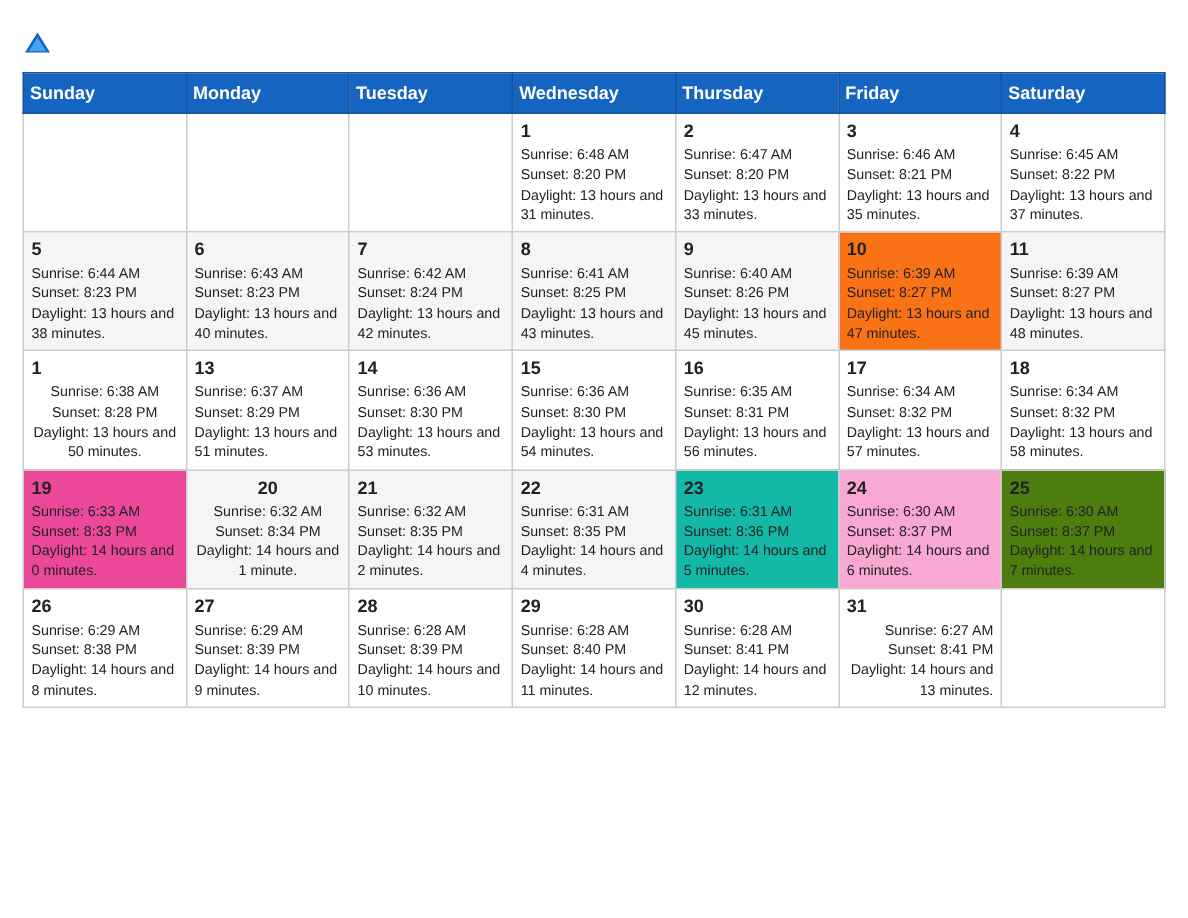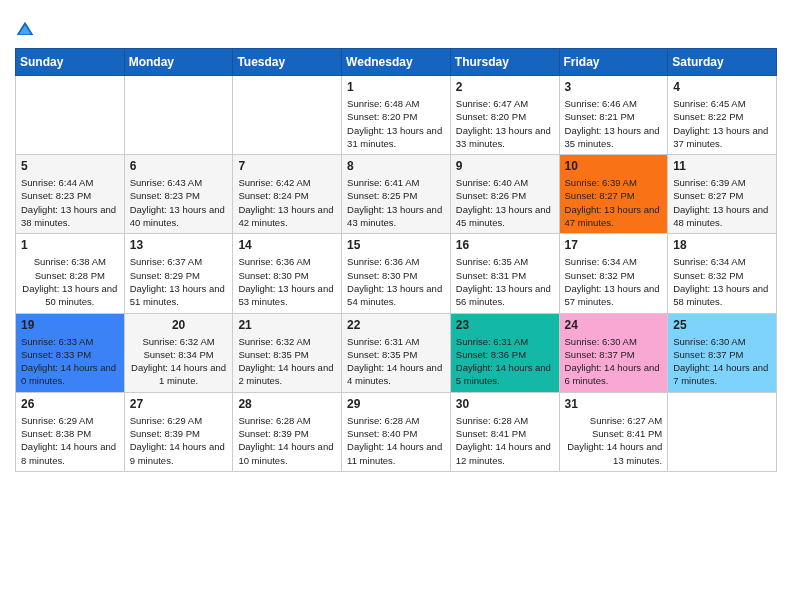--- a/index.html
+++ b/index.html
@@ -246,21 +246,21 @@
 Daylight: 13 hours and 57 minutes.</div>
           </td>
           <td>
             <span class="cell-date">18</span>
             <div class="cell-info" style="white-space: pre-line;">Sunrise: 6:34 AM
 Sunset: 8:32 PM
 Daylight: 13 hours and 58 minutes.</div>
           </td>
         </tr>
         <tr>
-          <td style="background: #3b82f6;">
+          <td style="background: #ec4899;">
             <span class="cell-date">19</span>
             <div class="cell-info" style="white-space: pre-line;">Sunrise: 6:33 AM
 Sunset: 8:33 PM
 Daylight: 14 hours and 0 minutes.</div>
           </td>
           <td style="background: rgb(245, 245, 245); text-align: center;">
             <span class="cell-date">20</span>
             <div class="cell-info" style="white-space: pre-line;">Sunrise: 6:32 AM
 Sunset: 8:34 PM
 Daylight: 14 hours and 1 minute.</div>
@@ -282,21 +282,21 @@
             <div class="cell-info" style="white-space: pre-line;">Sunrise: 6:31 AM
 Sunset: 8:36 PM
 Daylight: 14 hours and 5 minutes.</div>
           </td>
           <td style="background: #f9a8d4;">
             <span class="cell-date">24</span>
             <div class="cell-info" style="white-space: pre-line;">Sunrise: 6:30 AM
 Sunset: 8:37 PM
 Daylight: 14 hours and 6 minutes.</div>
           </td>
-          <td style="background: #7dd3fc;">
+          <td style="background: #4d7c0f;">
             <span class="cell-date">25</span>
             <div class="cell-info" style="white-space: pre-line;">Sunrise: 6:30 AM
 Sunset: 8:37 PM
 Daylight: 14 hours and 7 minutes.</div>
           </td>
         </tr>
         <tr>
           <td>
             <span class="cell-date">26</span>
             <div class="cell-info" style="white-space: pre-line;">Sunrise: 6:29 AM

